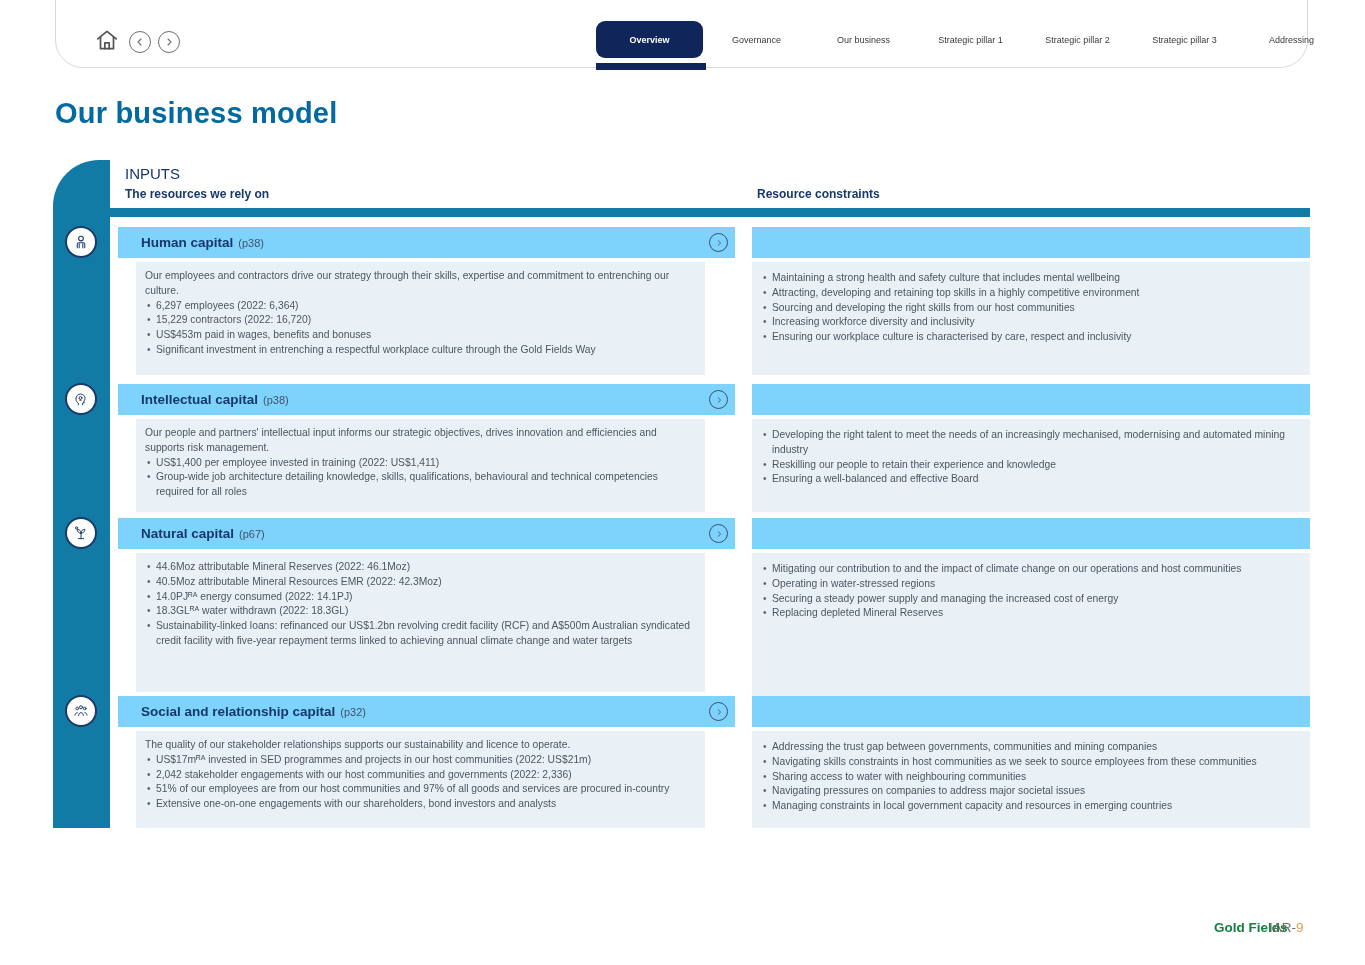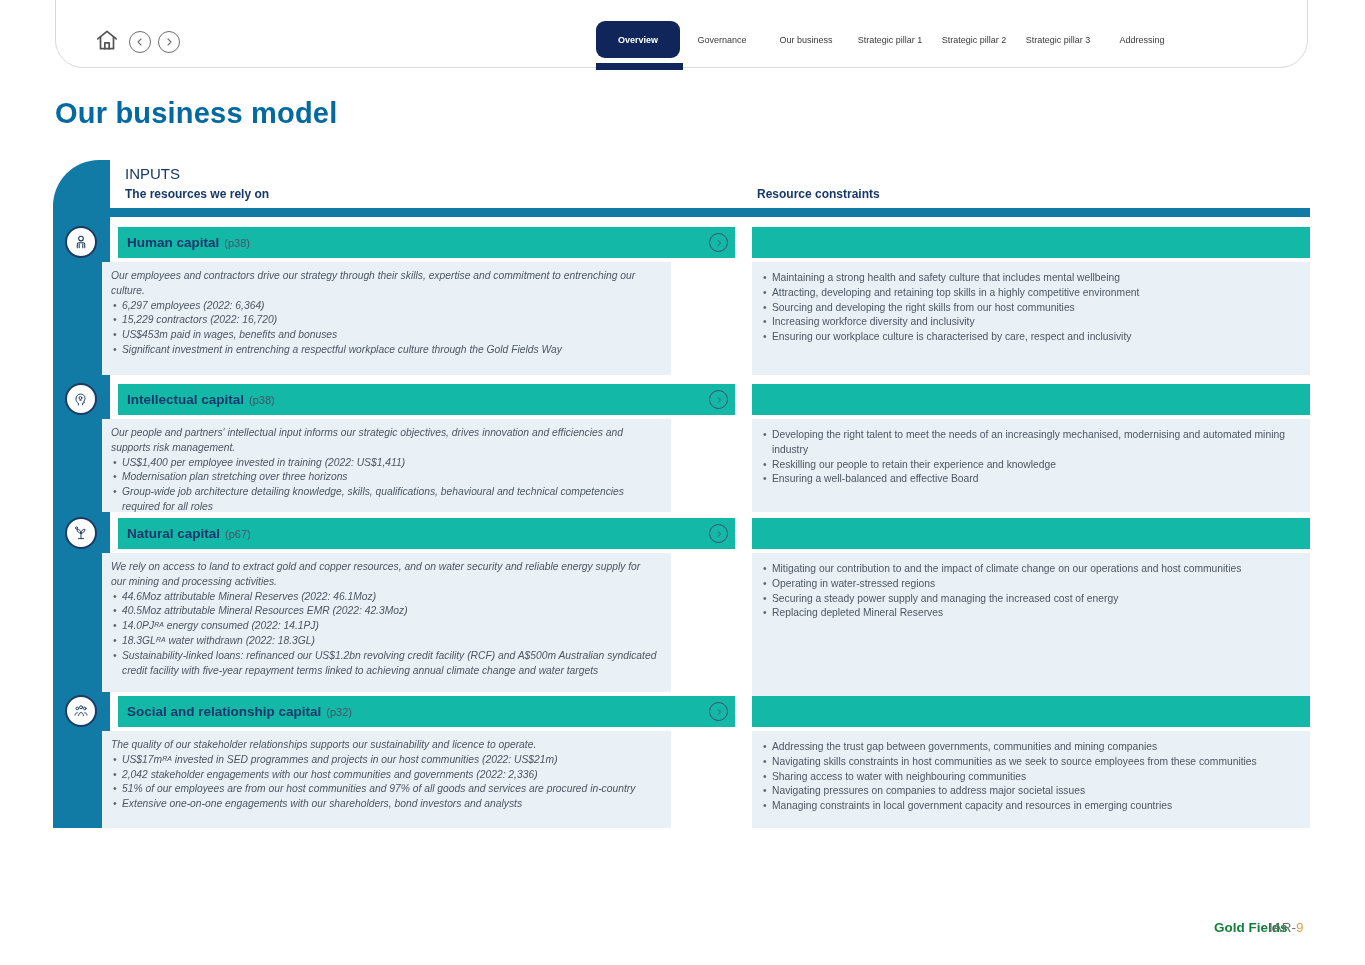--- a/index.html
+++ b/index.html
@@ -16,21 +16,21 @@
   .nav-home { position:absolute; left:38px; top:56px; width:26px; height:26px; background:none; border:none; padding:0; cursor:pointer; }
   .nav-circle {
     position:absolute; top:60px; width:22px; height:22px; border-radius:50%;
     border:1.5px solid #6e6e6e; background:none; padding:0; cursor:pointer;
     display:flex; align-items:center; justify-content:center;
   }
   .nav-back { left:73px; }
   .nav-fwd  { left:102px; }
   .tabs { position:absolute; left:540px; top:50px; display:flex; }
   .tab {
-    width:84px; height:37px; display:flex; align-items:center; justify-content:center;
+    width:107px; height:37px; display:flex; align-items:center; justify-content:center;
     font-size:9px; color:#3a3a3a; cursor:pointer; position:relative; text-align:center;
   }
   .tab.active { background:#10265a; color:#ffffff; border-radius:9px; font-weight:bold; }
   .tab.active::after {
     content:""; position:absolute; left:0; right:-3px; bottom:-12px; height:7px; background:#10265a;
   }
   
   .page-title {
     position:absolute; left:55px; top:97px; margin:0;
     font-size:29px; font-weight:bold; color:#0369a1; letter-spacing:0.2px;
@@ -41,37 +41,37 @@
   .cap-icon {
     position:absolute; left:12px; width:32px; height:32px; border-radius:50%;
     background:#fff; border:2px solid #1b3a66; display:flex; align-items:center; justify-content:center;
   }
   .inputs-title      { position:absolute; left:72px; top:5px;  font-size:15px; font-weight:normal; color:#17386b; }
   .inputs-subtitle   { position:absolute; left:72px; top:27px; font-size:12px; font-weight:bold; color:#17386b; }
   .constraints-title { position:absolute; left:704px; top:27px; font-size:12px; font-weight:bold; color:#17386b; }
   .teal-bar { position:absolute; left:57px; top:48px; width:1200px; height:9px; background:#117ba6; }
 
   .cap-header {
-    position:absolute; height:31px; background:#14b8a6;
-    display:flex; align-items:center; padding-left:9px;
+    position:absolute; height:31px; background:#7dd3fc;
+    display:flex; align-items:center; padding-left:23px;
   }
   .cap-header.left  { left:65px;  width:617px; }
   .cap-header.right { left:699px; width:558px; }
   .cap-name { font-size:13.5px; font-weight:bold; color:#17386b; }
   .cap-ref  { font-size:11px; color:#44506a; margin-left:5px; }
   .chev-btn {
     position:absolute; right:7px; top:6px; width:19px; height:19px; border-radius:50%;
     border:1.5px solid #3c4f70; background:transparent; padding:0; cursor:pointer;
     display:flex; align-items:center; justify-content:center;
   }
   .cap-body {
     position:absolute; background:#e9f1f7; padding:7px 14px 6px 9px;
     font-size:10.3px; color:#4c5661; line-height:1.44;
   }
-  .cap-body.left  { left:49px;  width:569px;font-style:italic; }
+  .cap-body.left  { left:83px;  width:569px; }
   .cap-body.right { left:699px; width:558px; padding-top:9px; }
   .cap-body p { margin:0; }
   .cap-body ul { margin:0; padding:0; list-style:none; }
   .cap-body li { position:relative; padding-left:11px; }
   .cap-body li::before { content:"\2022"; position:absolute; left:2px; color:#5a6570; }
 
   
   .footer-brand { position:absolute; left:1167px; top:920px; font-size:13.5px; font-weight:bold; color:#15803d;margin-left:47px; }
   .footer-page  { position:absolute; left:1269px; top:920px; font-size:13.5px; color:#6b6b6b; }
   .footer-page .num { color:#dd9f4e; }
@@ -198,21 +198,20 @@
         <svg width="10" height="10" viewBox="0 0 24 24" fill="none" stroke="#3c4f70" stroke-width="2" stroke-linecap="round" stroke-linejoin="round">
             <path d="M10 6.5l6 5.5-6 5.5"></path>
           </svg>
       </span>
     </button>
   </div>
   <div class="cap-body left" style="top:259px;height:93px">
     <p>Our people and partners' intellectual input informs our strategic objectives, drives innovation and efficiencies and supports risk management.</p>
     <ul>
         <li>US$1,400 per employee invested in training (2022: US$1,411)</li>
-        <li>Modernisation plan stretching over three horizons</li>
         <li>Group-wide job architecture detailing knowledge, skills, qualifications, behavioural and technical competencies required for all roles</li>
       </ul>
   </div>
   <div class="cap-header right" style="top:224px"></div>
   <div class="cap-body right" style="top:259px;height:93px">
     <ul>
         <li>Developing the right talent to meet the needs of an increasingly mechanised, modernising and automated mining industry</li>
         <li>Reskilling our people to retain their experience and knowledge</li>
         <li>Ensuring a well-balanced and effective Board</li>
       </ul>
@@ -223,21 +222,20 @@
     <span class="cap-ref">(p67)</span>
     <button class="chev-btn">
       <span>
         <svg width="10" height="10" viewBox="0 0 24 24" fill="none" stroke="#3c4f70" stroke-width="2" stroke-linecap="round" stroke-linejoin="round">
             <path d="M10 6.5l6 5.5-6 5.5"></path>
           </svg>
       </span>
     </button>
   </div>
   <div class="cap-body left" style="top:393px;height:139px">
-    <p>We rely on access to land to extract gold and copper resources, and on water security and reliable energy supply for our mining and processing activities.</p>
     <ul>
         <li>44.6Moz attributable Mineral Reserves (2022: 46.1Moz)</li>
         <li>40.5Moz attributable Mineral Resources EMR (2022: 42.3Moz)</li>
         <li>14.0PJᴿᴬ energy consumed (2022: 14.1PJ)</li>
         <li>18.3GLᴿᴬ water withdrawn (2022: 18.3GL)</li>
         <li>Sustainability-linked loans: refinanced our US$1.2bn revolving credit facility (RCF) and A$500m Australian syndicated credit facility with five-year repayment terms linked to achieving annual climate change and water targets</li>
       </ul>
   </div>
   <div class="cap-header right" style="top:358px"></div>
   <div class="cap-body right" style="top:393px;height:157px">

